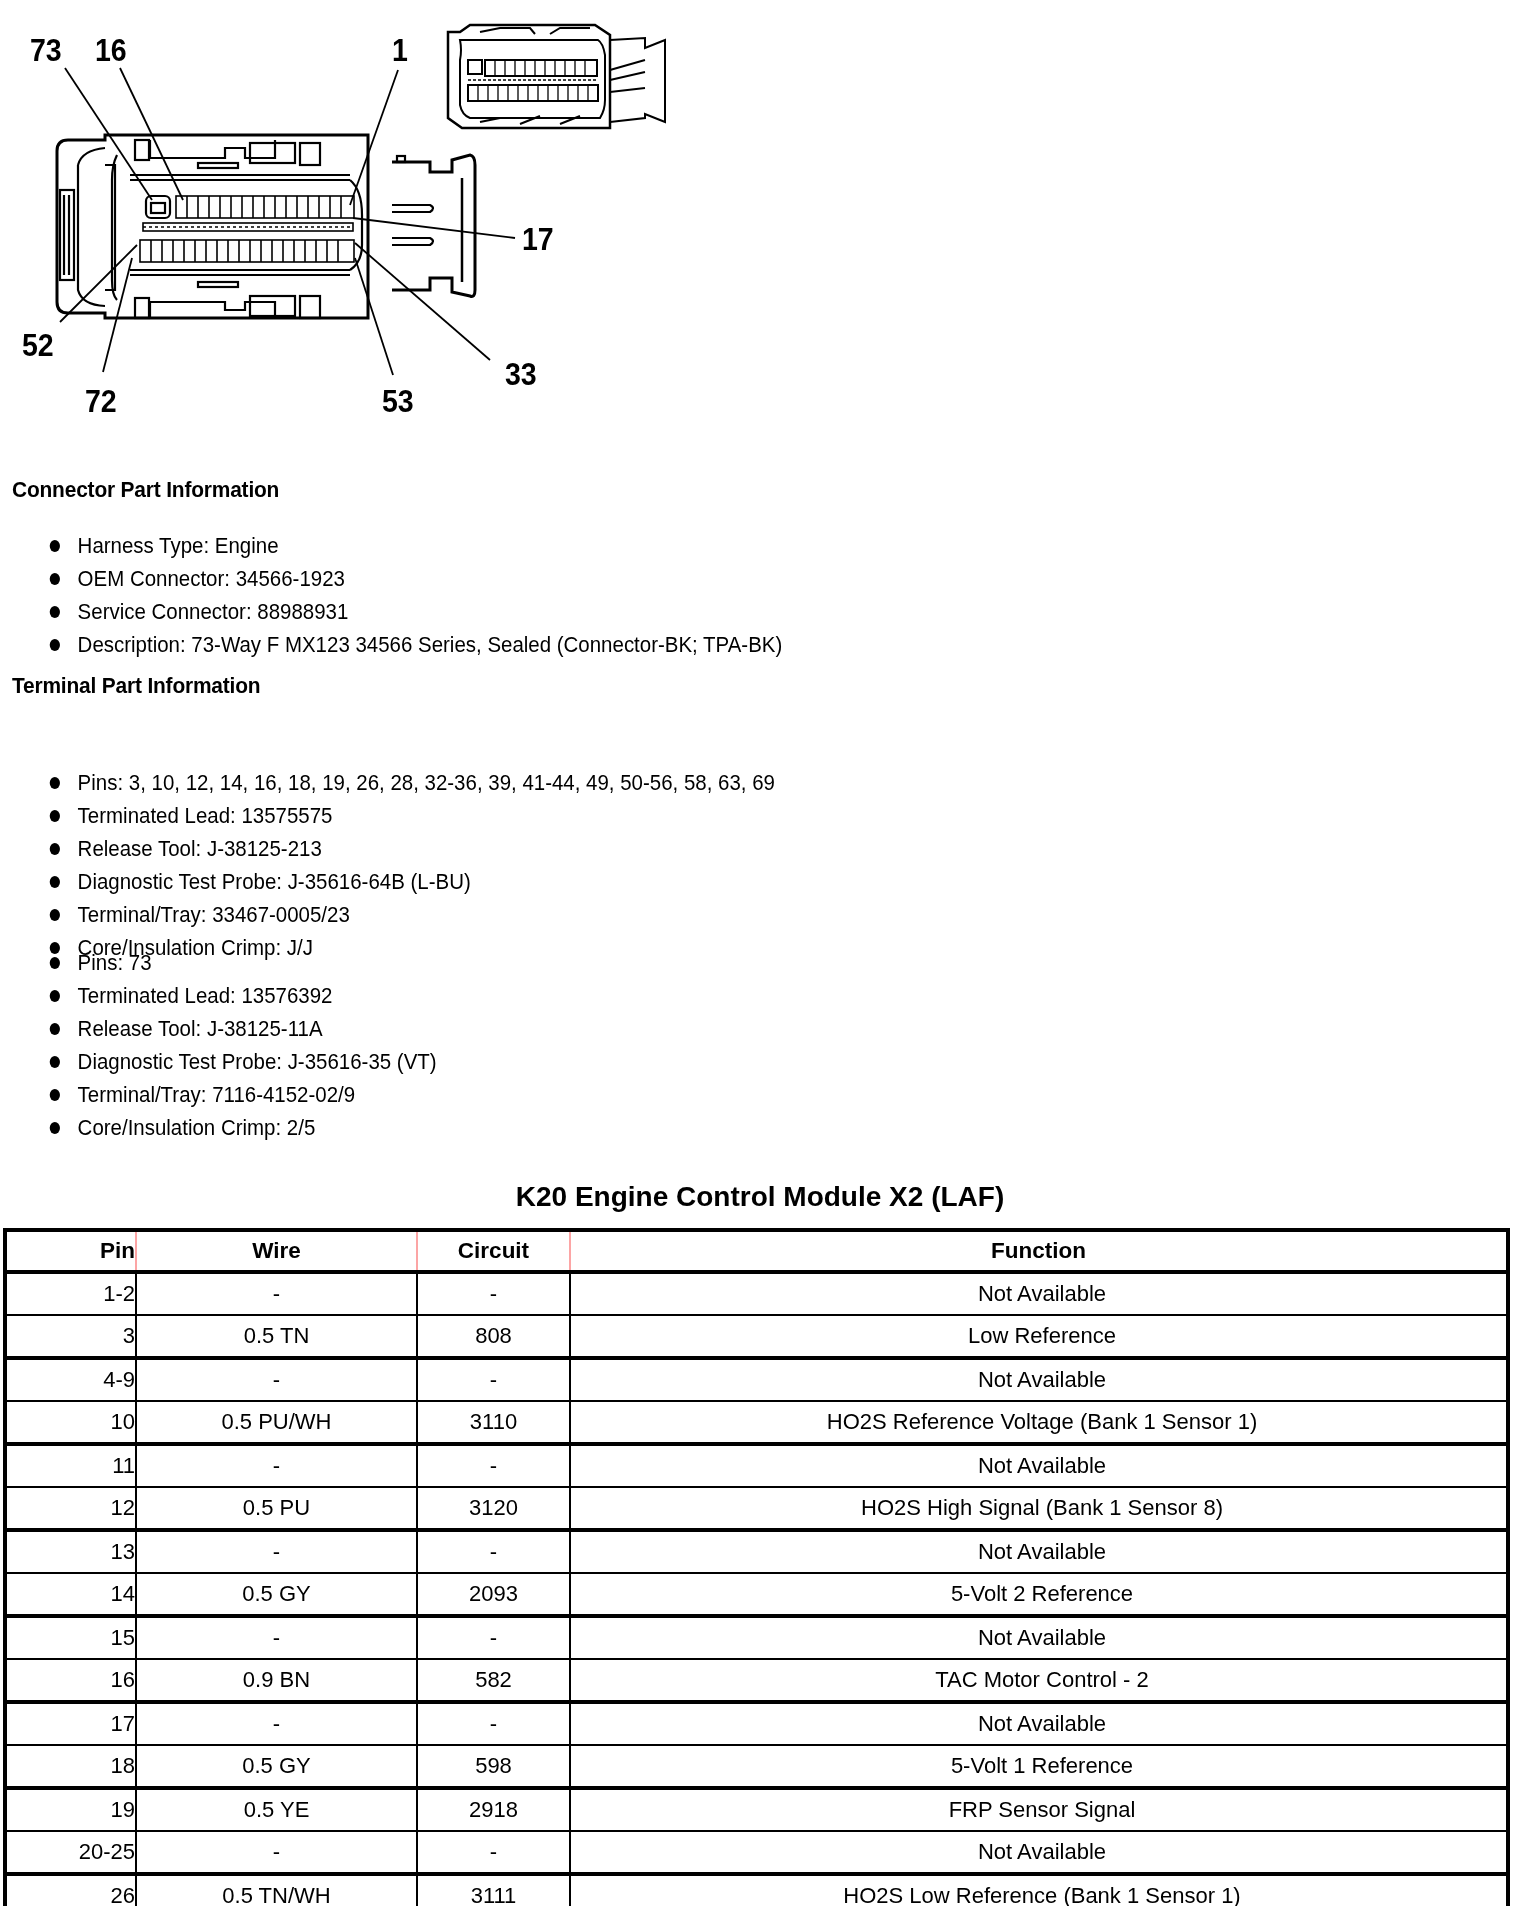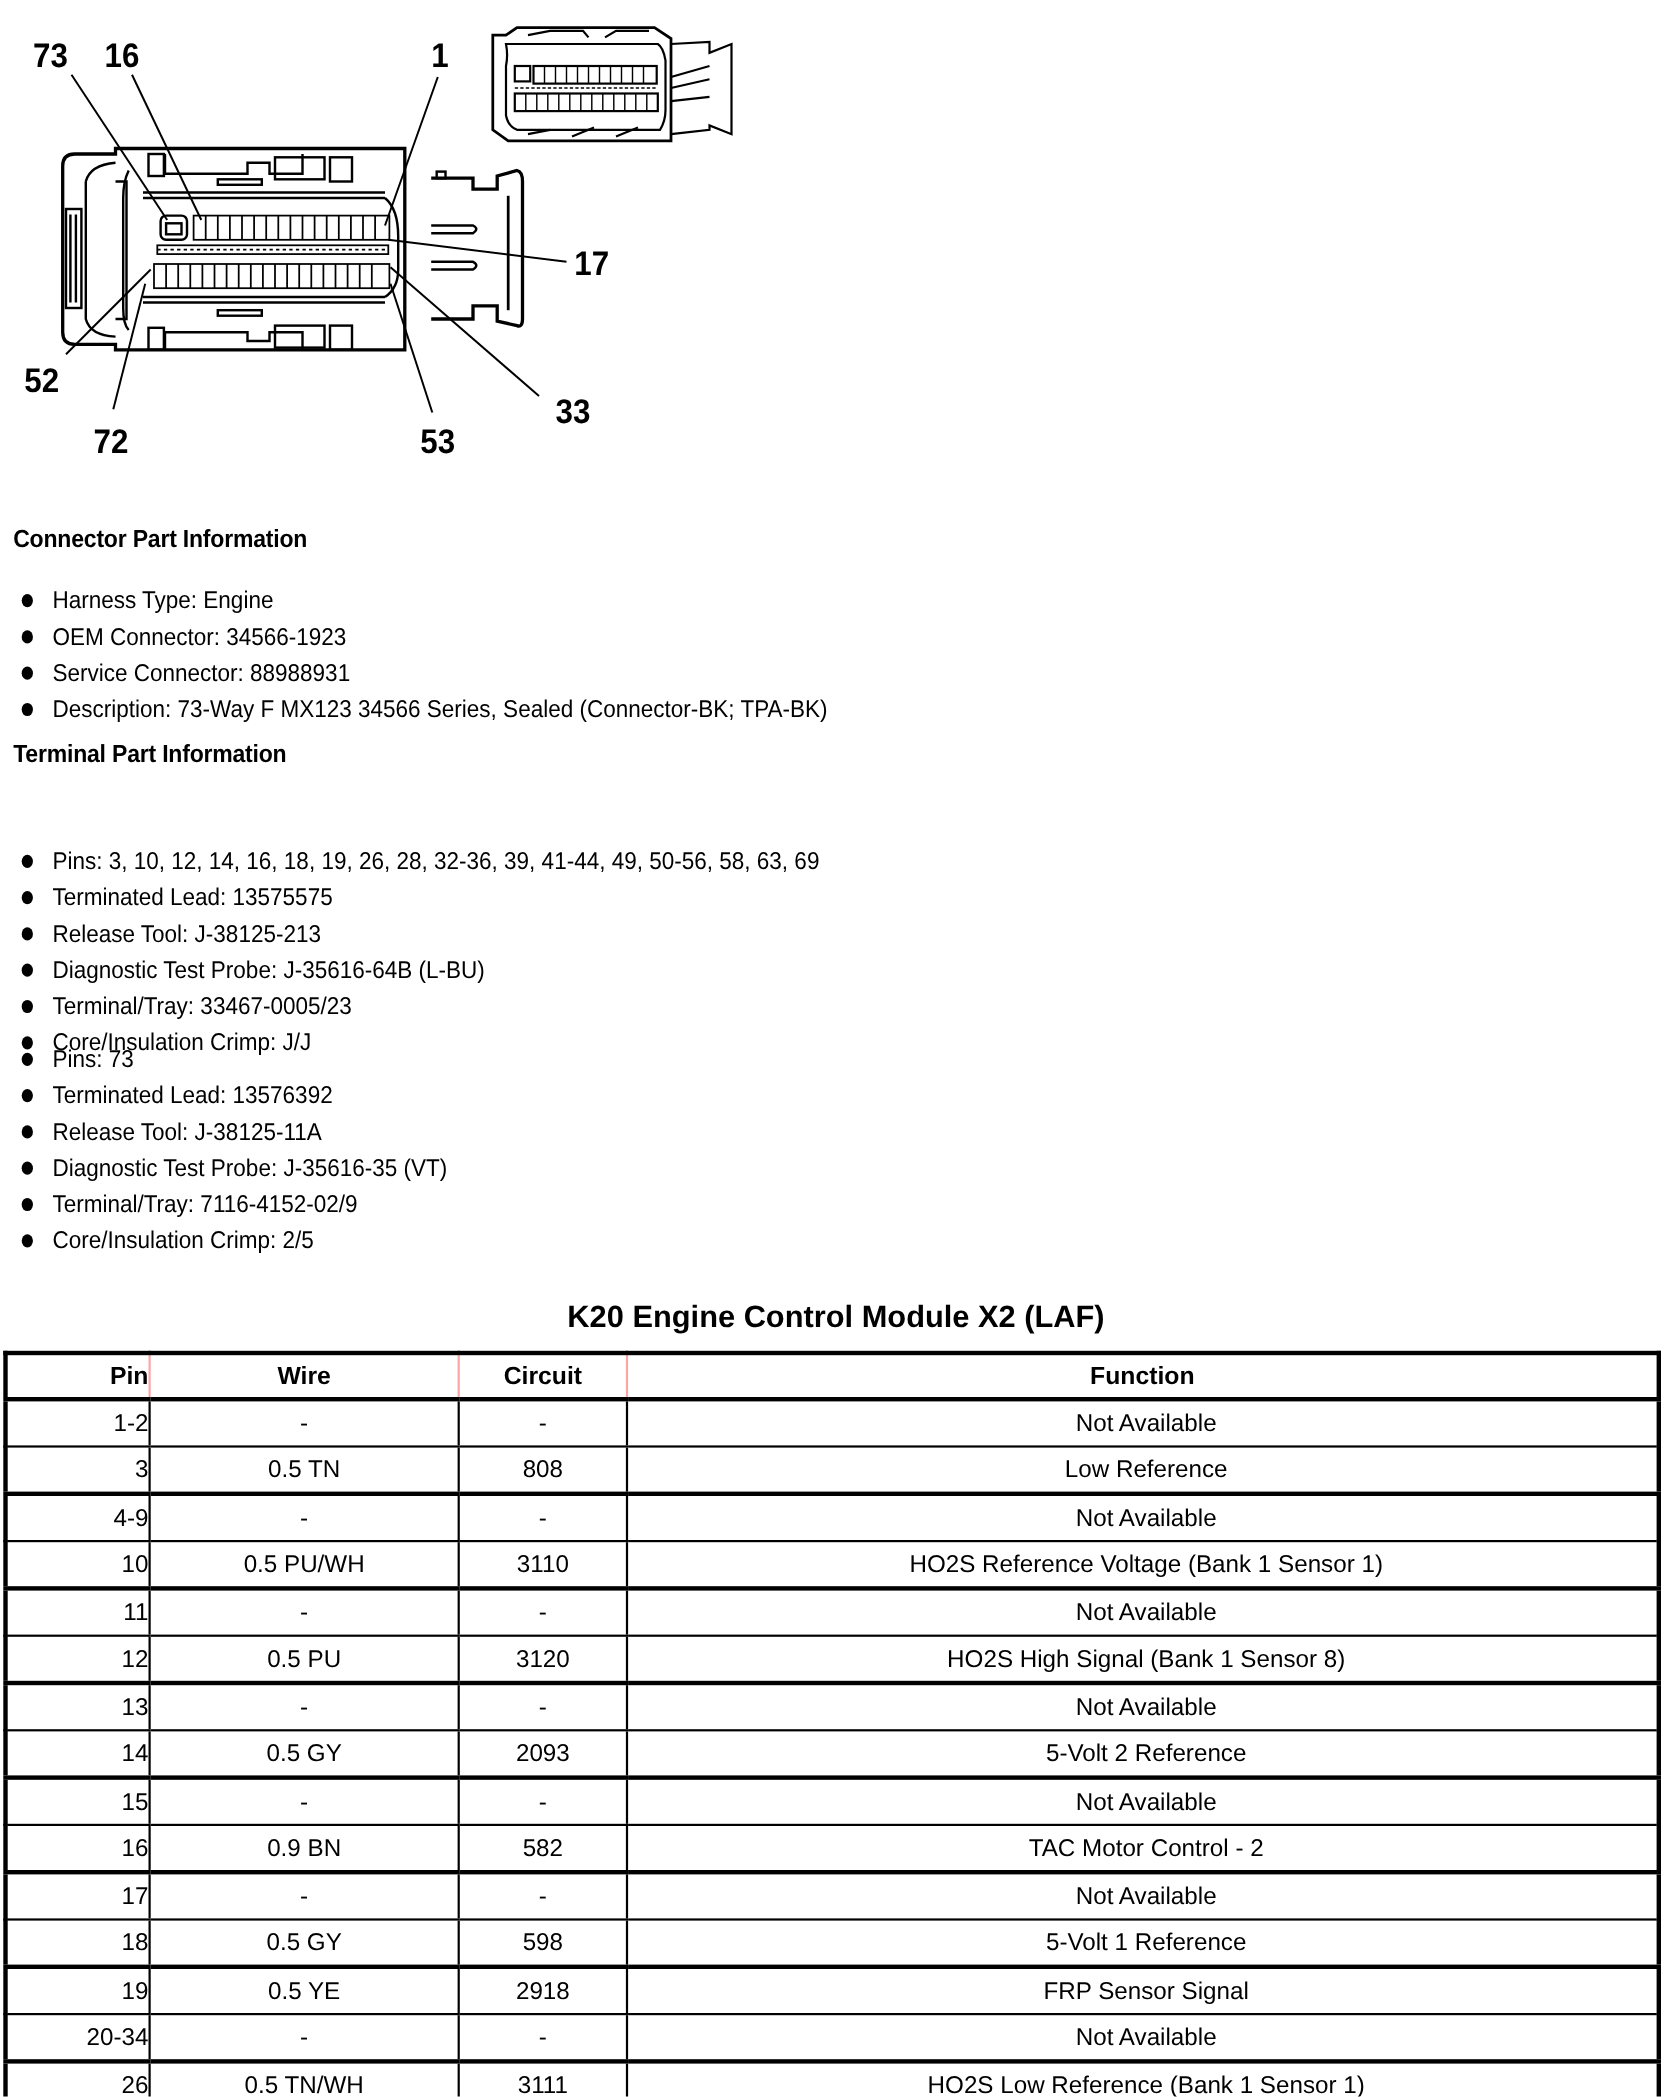--- a/index.html
+++ b/index.html
@@ -3,21 +3,21 @@
 <meta charset="utf-8">
 <style>
   html,body{margin:0;padding:0;background:#ffffff;}
   body{width:1520px;height:1906px;position:relative;overflow:hidden;
        font-family:"Liberation Sans","DejaVu Sans",sans-serif;color:#000;}
   .abs{position:absolute;}
   .callout{position:absolute;font-family:"Liberation Sans",sans-serif;font-weight:bold;
            font-size:31px;line-height:1;transform:scaleX(0.92);transform-origin:left top;}
   h2.sec{position:absolute;left:12px;margin:0;font-size:22.5px;font-weight:bold;
          letter-spacing:-0.2px;transform:scaleX(0.93);transform-origin:left top;}
-  ul.bul{position:absolute;left:16px;margin:0;padding:0;list-style:none;}
+  ul.bul{position:absolute;left:46px;margin:0;padding:0;list-style:none;}
   ul.bul li{position:relative;height:33px;line-height:33px;font-size:22px;padding-left:34px;
             white-space:nowrap;transform:scaleX(0.93);transform-origin:left center;}
   ul.bul li .dot{position:absolute;left:4px;top:11px;width:11px;height:12px;border-radius:50%;background:#000;}
   #tbl-title{position:absolute;left:0;width:1520px;top:1181px;text-align:center;font-weight:bold;
              font-size:28px;}
   table.pins{position:absolute;left:3px;top:1228px;width:1507px;border-collapse:collapse;
              border:4px solid #000;table-layout:fixed;}
   table.pins th{font-size:22.5px;font-weight:bold;height:38px;border-left:2px solid #fca5a5;
                 border-bottom:4px solid #000;text-align:center;padding:0;}
   table.pins td{font-size:22px;height:40px;border-left:2px solid #000;padding:0;text-align:center;}
@@ -288,21 +288,21 @@
         <td>598</td>
         <td class="fn">5-Volt 1 Reference</td>
       </tr>
       <tr class="thin">
         <td>19</td>
         <td>0.5 YE</td>
         <td>2918</td>
         <td class="fn">FRP Sensor Signal</td>
       </tr>
       <tr class="thick">
-        <td>20-34</td>
+        <td>20-25</td>
         <td>-</td>
         <td>-</td>
         <td class="fn">Not Available</td>
       </tr>
       <tr class="thin">
         <td>26</td>
         <td>0.5 TN/WH</td>
         <td>3111</td>
         <td class="fn">HO2S Low Reference (Bank 1 Sensor 1)</td>
       </tr>

